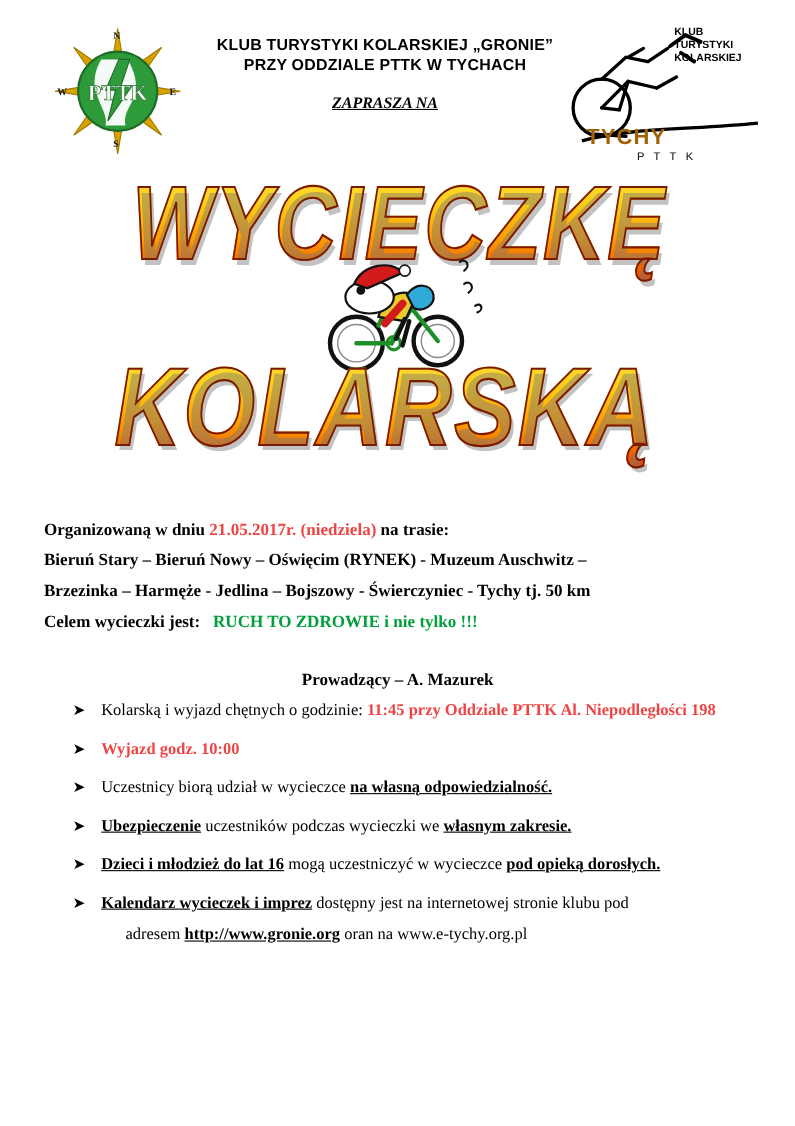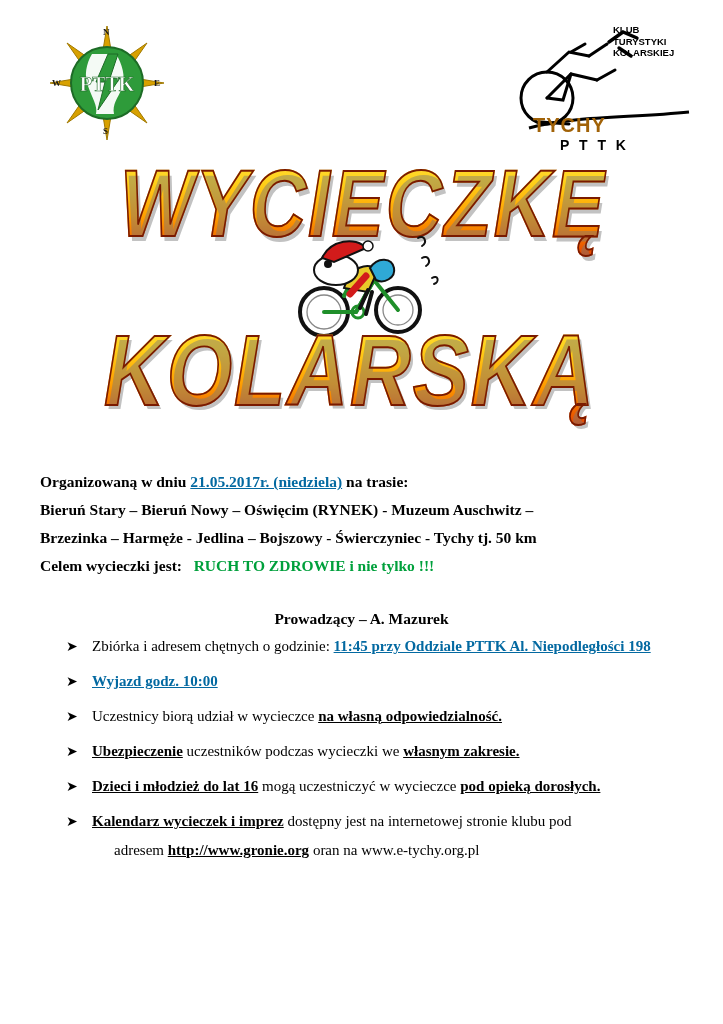--- a/index.html
+++ b/index.html
@@ -101,25 +101,25 @@
     left: 22px;
     top: 92px;
     font-family: "Liberation Sans", sans-serif;
     font-weight: bold;
     font-size: 20px;
     color: #a16207;
     letter-spacing: 1px;
   }
   .gronie-pttk {
     position: absolute;
-    left: 49px;
+    left: 68px;
     top: 115px;
     font-family: "Liberation Sans", sans-serif;
-    font-weight: bold;
-    font-size: 14px;
+    font-weight: normal;
+    font-size: 10px;
     color: #000;
     letter-spacing: 3px;
   }
 
   
   .wordart-zone {
     position: relative;
     height: 320px;
     padding-left: 19px;
   }
@@ -169,21 +169,21 @@
     padding: 0 40px;
     box-sizing: border-box;
   }
   .line {
     font-family: "Liberation Serif", serif;
     font-weight: bold;
     font-size: 15.5px;
     line-height: 28px;
     color: #000;
   }
-  .red { color: #0369a1; text-decoration: underline; }
+  .red { color: #ef4444; }
   .green { color: #00a03c; text-align: right; }
   .u { text-decoration: underline; }
 
   .leader {
     text-align: center;
     font-weight: bold;
     font-size: 15.5px;
     margin-top: 30px;
     margin-bottom: 8px;
   }
@@ -239,20 +239,25 @@
 
         <rect x="18" y="53" width="82" height="16" fill="#2e9b3a" opacity="0.0"></rect>
         <text x="59" y="67" text-anchor="middle" font-family="Liberation Serif, serif" font-size="20" font-weight="bold" fill="#ffffff" stroke="#1d6b26" stroke-width="0.6">PTTK</text>
       </svg>
       <span class="compass-letter" style="left:55px; top:3px;">N</span>
       <span class="compass-letter" style="left:55px; top:102px;">S</span>
       <span class="compass-letter" style="left:4px; top:54px;">W</span>
       <span class="compass-letter" style="left:106px; top:54px;">E</span>
     </div>
 
+    <div class="header-text">
+      <div class="header-line1">KLUB TURYSTYKI KOLARSKIEJ „GRONIE”</div>
+      <div class="header-line2">PRZY ODDZIALE PTTK W TYCHACH</div>
+      <div class="header-sub">ZAPRASZA NA</div>
+    </div>
 
     <div class="gronie-logo">
       <svg width="190" height="130" viewBox="0 0 190 130">
 
         <g fill="none" stroke="#000000" stroke-width="3" stroke-linecap="round">
           <circle cx="36" cy="76" r="26"></circle>
           <path d="M36 50 L58 30 L78 34"></path>
           <path d="M36 76 L60 52 L86 58"></path>
           <path d="M60 52 L52 78 L36 76"></path>
           <path d="M78 34 L96 22"></path>
@@ -334,21 +339,21 @@
     <div class="line">
       <span>Celem wycieczki jest:</span>&nbsp;&nbsp;&nbsp;<span class="green">RUCH TO ZDROWIE  i  nie tylko !!!</span>
     </div>
 
     <div class="leader">Prowadzący – A. Mazurek</div>
 
     <ul class="bullets">
 
       <li>
         <span class="arrow">➤</span>
-        <span class="small">Zbiórka i adresem chętnych o godzinie: </span><span class="small red bold">11:45  przy Oddziale PTTK  Al. Niepodległości 198</span>
+        <span class="small">Kolarską i wyjazd chętnych o godzinie: </span><span class="small red bold">11:45  przy Oddziale PTTK  Al. Niepodległości 198</span>
       </li>
 
       <li>
         <span class="arrow">➤</span>
         <span class="red bold">Wyjazd  godz. 10:00</span>
       </li>
 
       <li>
         <span class="arrow">➤</span>
         <span>Uczestnicy biorą udział w wycieczce </span><span class="u bold">na własną odpowiedzialność.</span>

